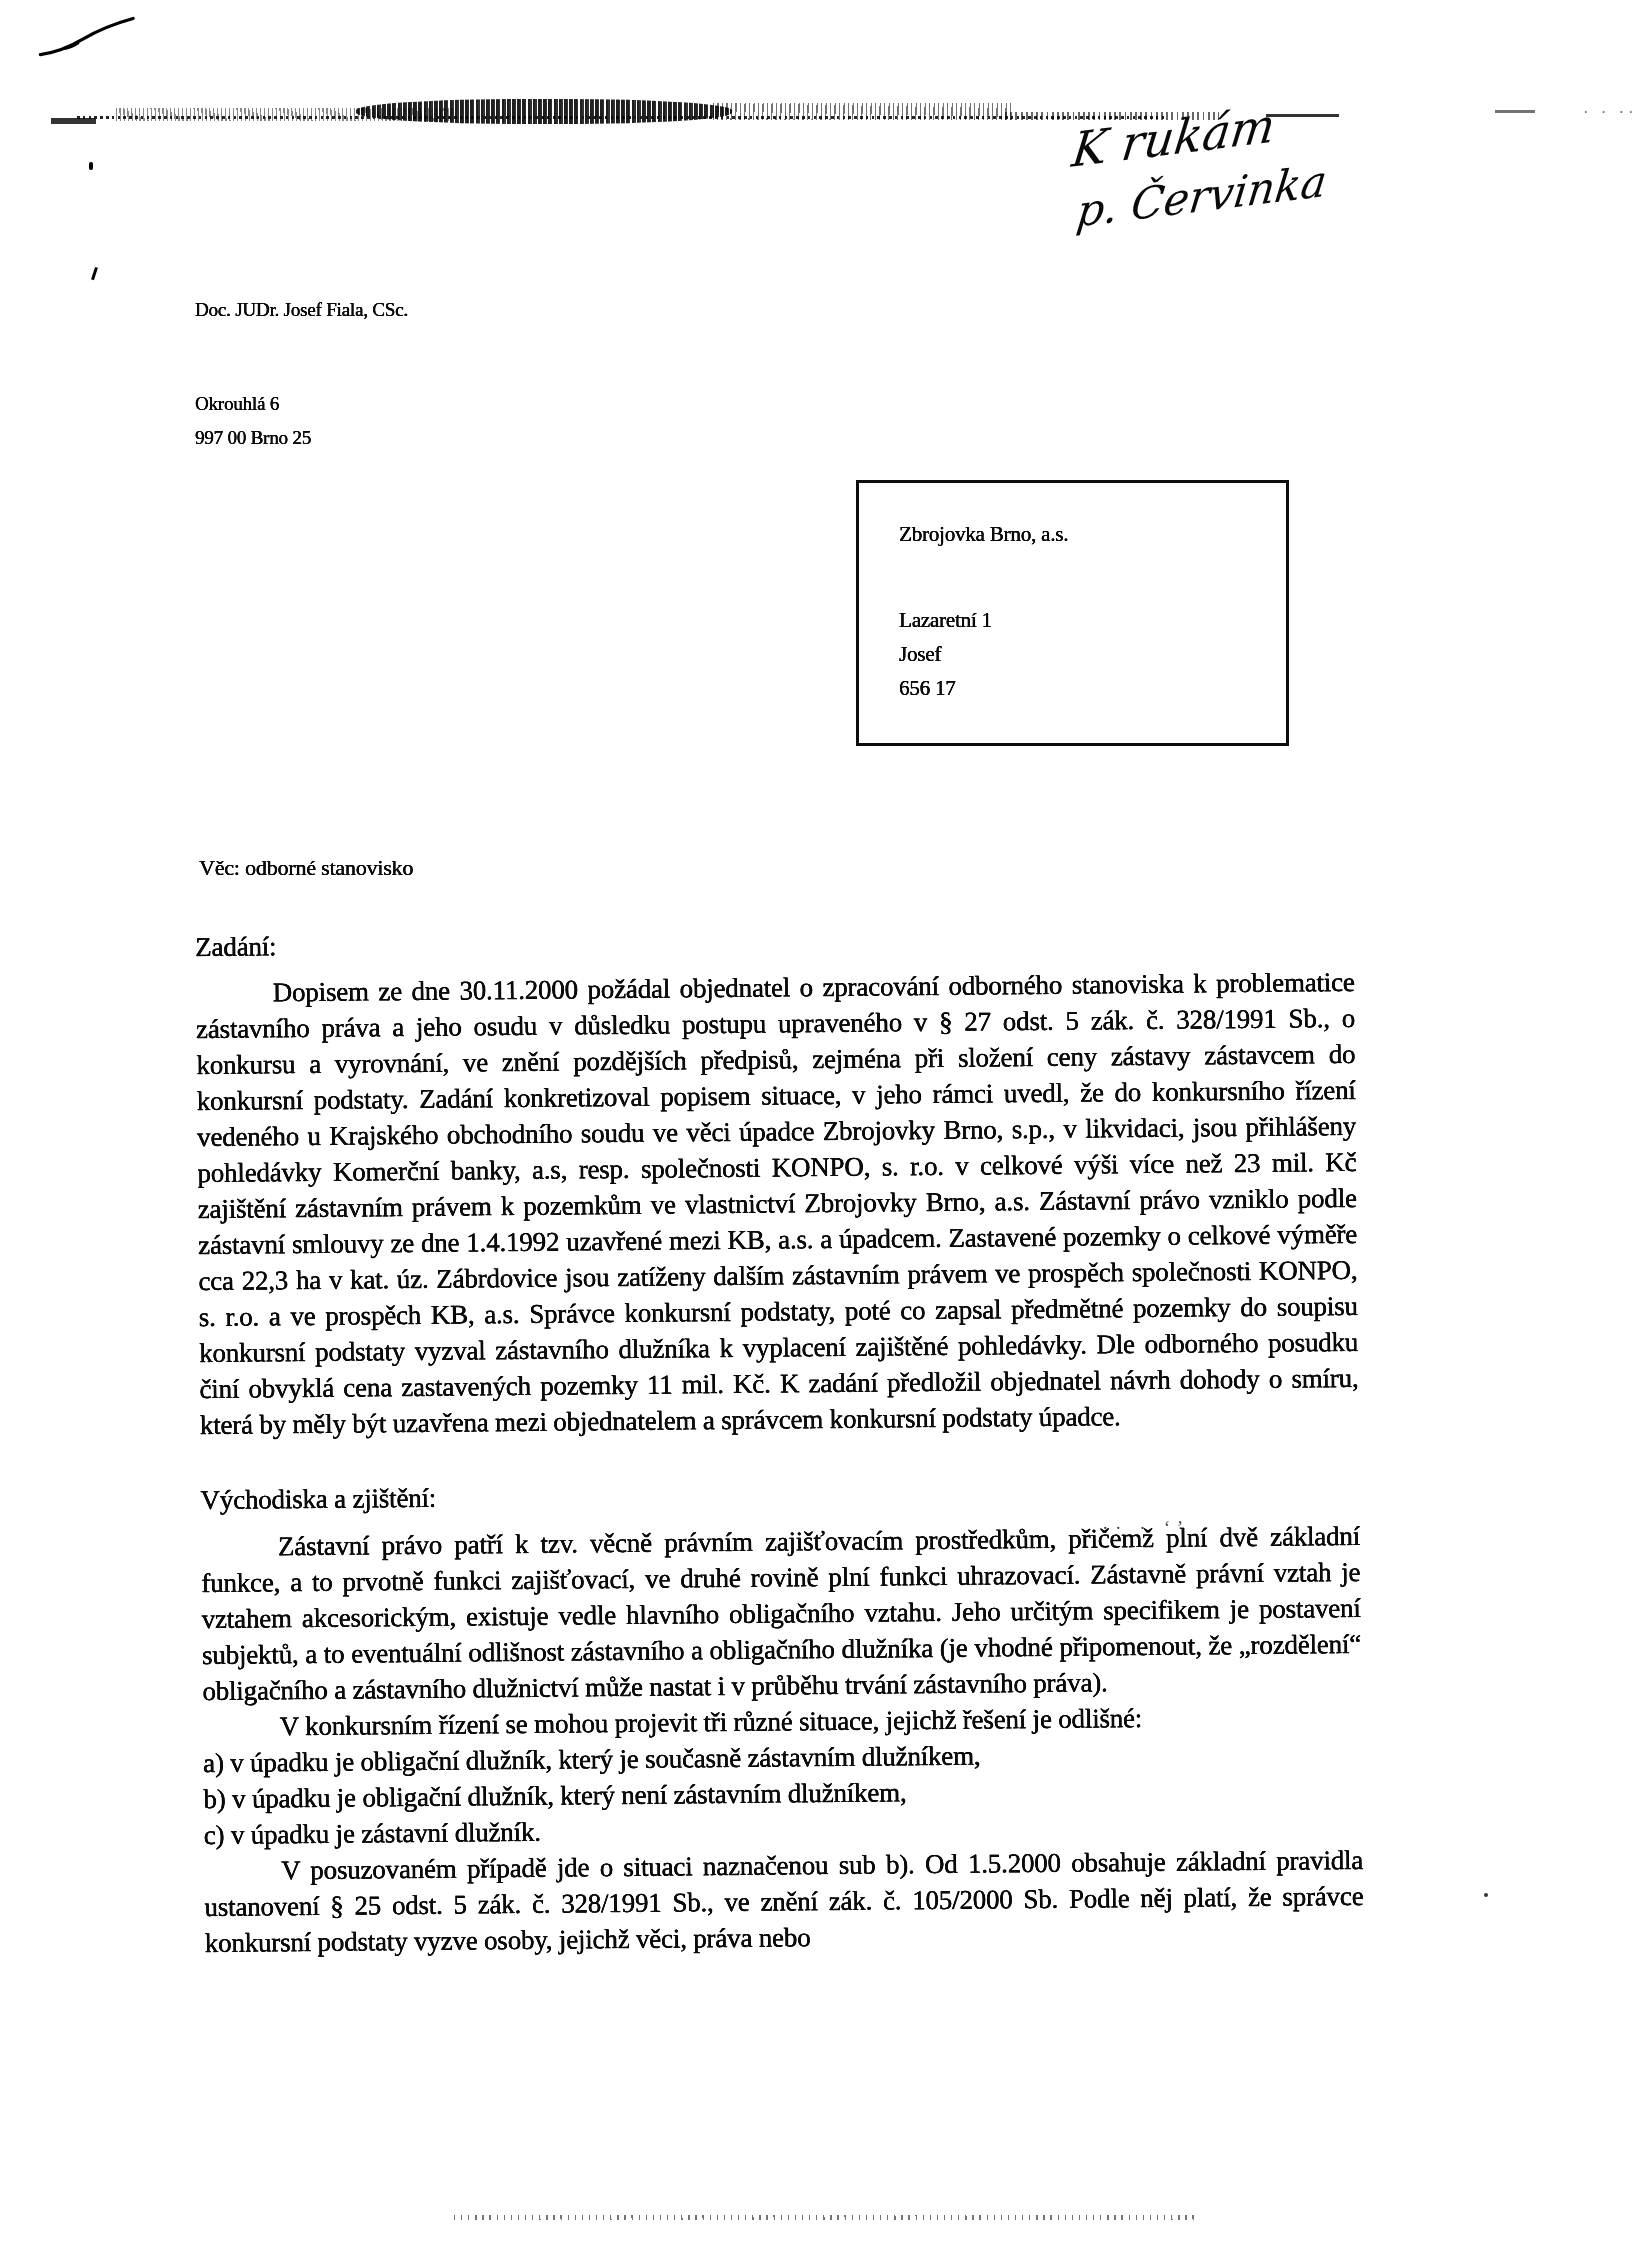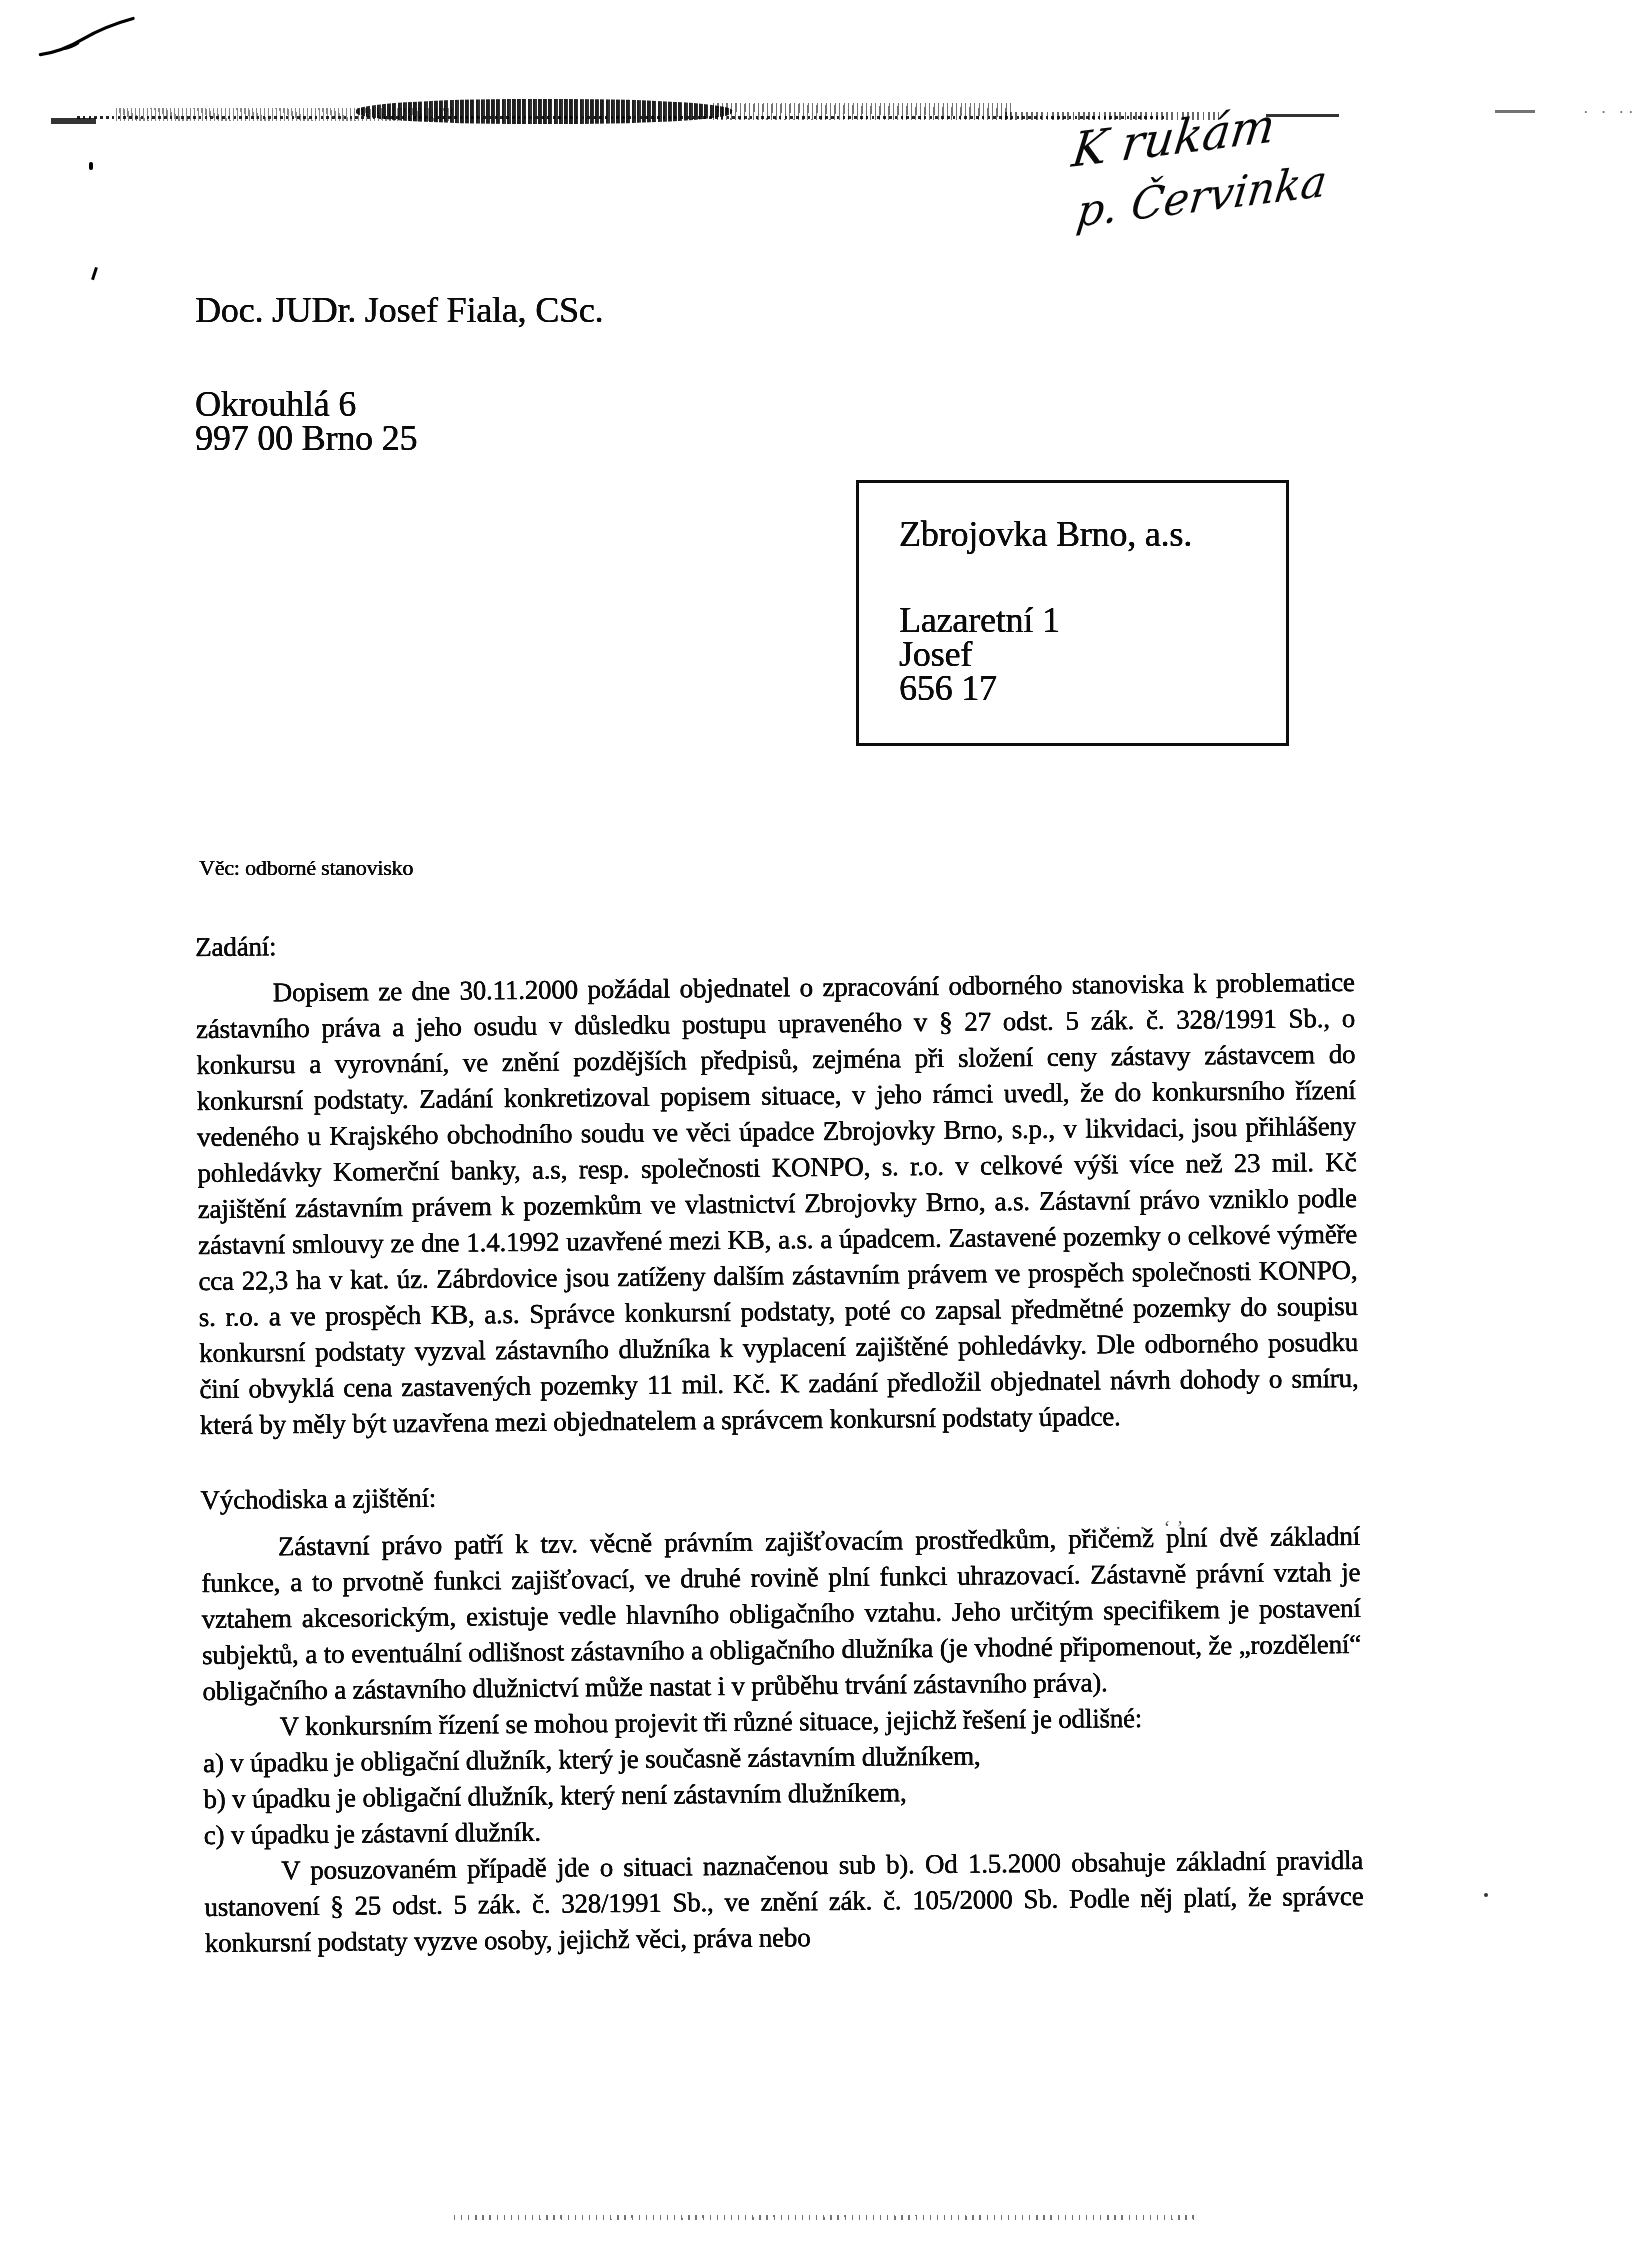--- a/index.html
+++ b/index.html
@@ -45,28 +45,28 @@
   }
   .hn1{left:1069px;top:123px;font-size:47px;}
   .hn2{left:1074px;top:187px;font-size:43px;}
   
   .speck{background:#000;}
   .speck-a{left:89px;top:162px;width:3.9px;height:7.8px;border-radius:1.9px;}
   .speck-b{left:93px;top:267px;width:2.6px;height:13px;transform:rotate(18deg);}
   .dots-mid{left:1102px;top:1517px;font-size:19.5px;letter-spacing:6.5px;opacity:.75;}
   .speck-c{left:1484px;top:1893px;width:3.9px;height:3.9px;border-radius:50%;opacity:.8;}
   
-  .sender{left:195px;top:293px;font-size:36px;line-height:34px;}
+  .sender{left:195px;top:293px;font-size:19px;line-height:34px;}
   .sender .gap{height:60px;}
   .recipient-box{
     left:856px;top:480px;width:433px;height:266px;
     border:3.2px solid #0d0d0d;
     box-sizing:border-box;
     padding:34px 0 0 40px;
-    font-size:36px;line-height:34px;
+    font-size:21px;line-height:34px;
   }
   .recipient-box .gap{height:52px;}
   .subject{left:199px;top:855px;font-size:22px;}
   .bodytext{
     left:195px;top:929px;width:1159px;
     font-size:27px;line-height:36px;
     text-align:justify;
     transform:rotate(-0.55deg);
     transform-origin:0 0;
   }

